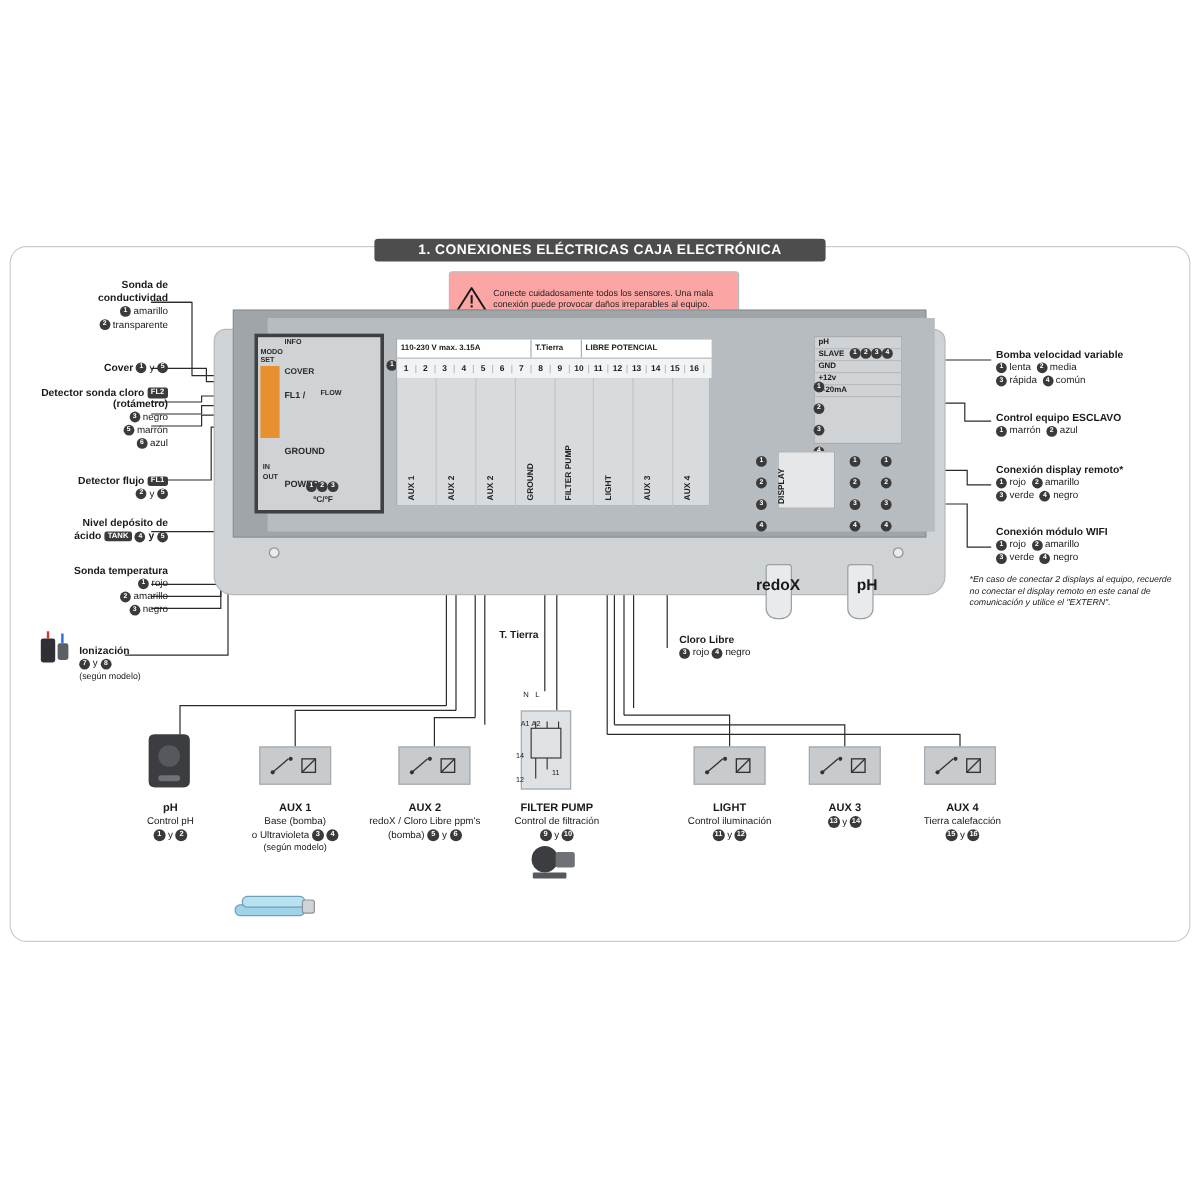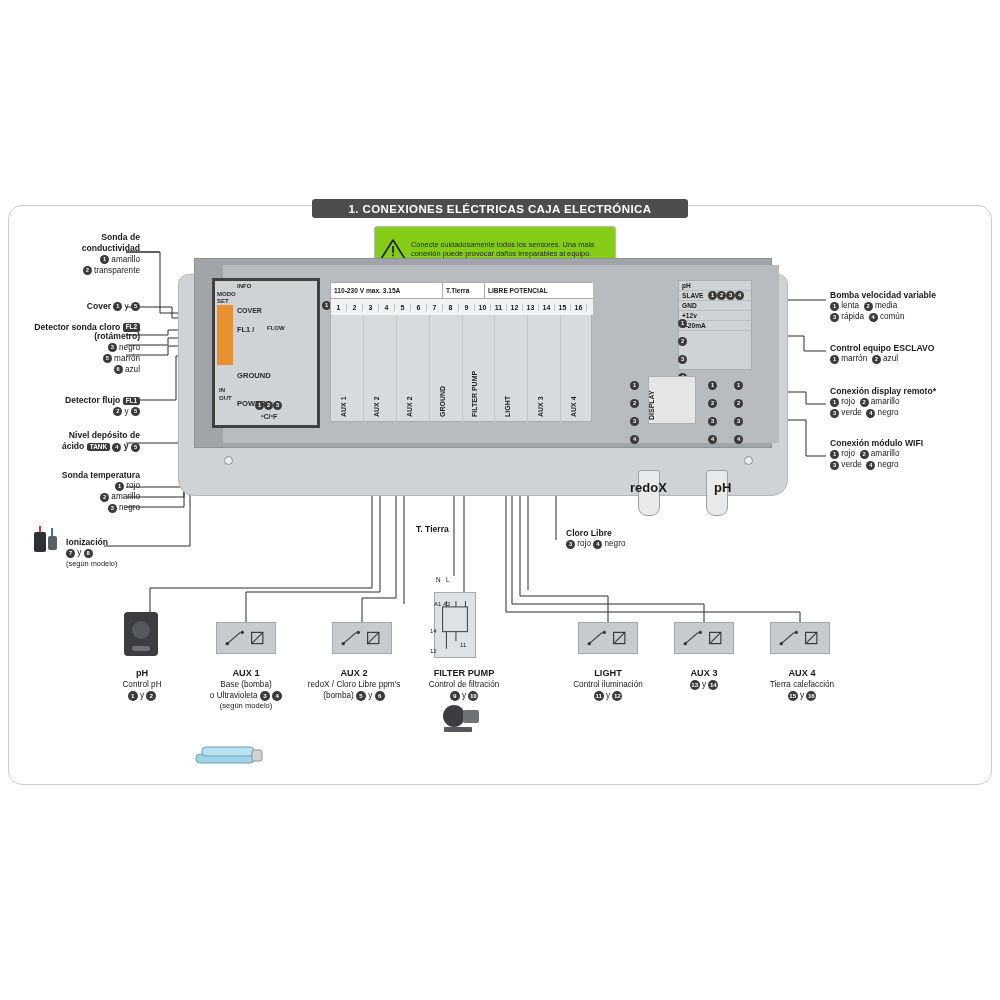--- a/index.html
+++ b/index.html
@@ -37,21 +37,21 @@
     letter-spacing: .4px;
     display: flex; align-items: center; justify-content: center;
   }
   
   .warn-box {
     position: absolute;
     left: 374px; top: 226px;
     width: 242px; height: 46px;
     border: 1px solid #b9bcbf;
     border-radius: 3px;
-    background: #84cc16;
+    background: #fca5a5;
     display: flex; align-items: center;
     padding: 7px 5px;
   }
   .warn-tri {
     width: 26px; height: 23px; flex: 0 0 26px;
     margin-right: 5px;
   }
   .warn-text {
     font-size: 7.4px; line-height: 1.28; color: #222;
   }
@@ -490,20 +490,21 @@
     <div class="row"><span class="num-circ">1</span> <span>rojo</span> &nbsp;<span class="num-circ">2</span> <span>amarillo</span></div>
     <div class="row"><span class="num-circ">3</span> <span>verde</span> &nbsp;<span class="num-circ">4</span> <span>negro</span></div>
   </div>
 
   <div class="ann" style="left:830px; top:438px; width:160px;">
     <div class="hd">Conexión módulo WIFI</div>
     <div class="row"><span class="num-circ">1</span> <span>rojo</span> &nbsp;<span class="num-circ">2</span> <span>amarillo</span></div>
     <div class="row"><span class="num-circ">3</span> <span>verde</span> &nbsp;<span class="num-circ">4</span> <span>negro</span></div>
   </div>
 
+  <div class="note-box">*En caso de conectar 2 displays al equipo, recuerde no conectar el display remoto en este canal de comunicación y utilice el "EXTERN".</div>
 
   <div class="ann" style="left:416px; top:524px;">
     <span class="hd">T. Tierra</span>
   </div>
 
   <div class="ann" style="left:566px; top:528px; width:120px;">
     <div class="hd">Cloro Libre</div>
     <div class="row"><span class="num-circ">3</span> <span>rojo</span> <span class="num-circ">4</span> <span>negro</span></div>
   </div>
 

